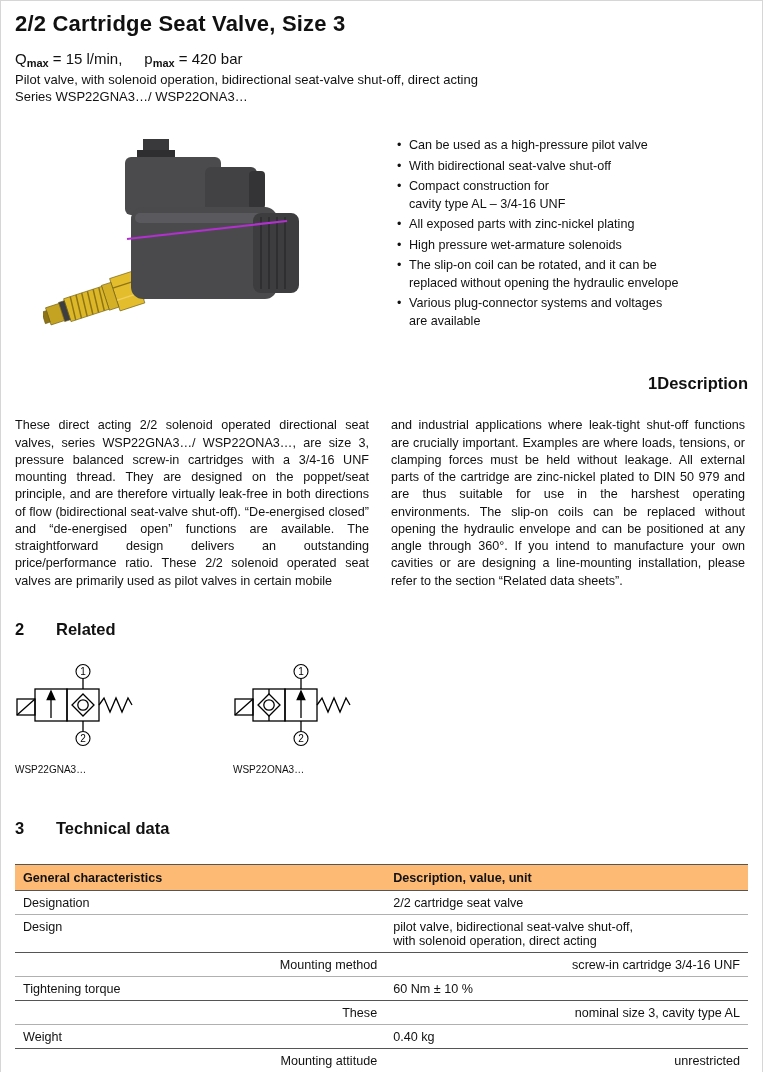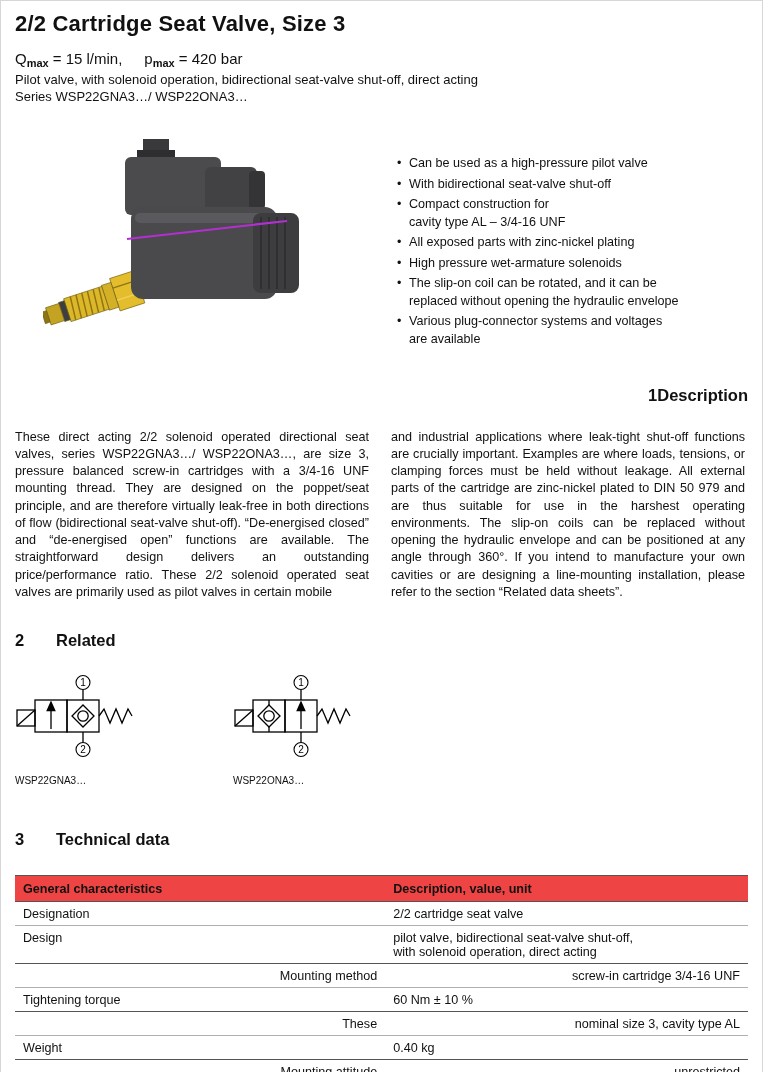--- a/index.html
+++ b/index.html
@@ -45,21 +45,21 @@
   }
   .product-image {
     width: 340px;
     height: 205px;
     margin-left: 28px;
     flex: none;
   }
   .features {
     list-style: none;
     margin-left: 13px;
-    margin-top: 20px;
+    margin-top: 2px;
     width: 360px;
     font-size: 12.6px;
     line-height: 1.42;
   }
   .features li {
     position: relative;
     padding-left: 13px;
     margin-bottom: 2.5px;
   }
   .features li::before {
@@ -114,21 +114,21 @@
   
   .tech-table {
     width: 100%;
     margin-top: 26px;
     border-collapse: collapse;
     font-size: 12.6px;
     border-top: 1px solid #555;
     border-bottom: 1px solid #555;
   }
   .tech-table th {
-    background: #ef4444;
+    background: #fdba74;
     font-weight: bold;
     text-align: left;
     padding: 6px 8px 5px 8px;
     border-bottom: 1px solid #555;
   }
   .tech-table td {
     padding: 5px 8px 4px 8px;
     border-top: 1px solid #b0b0b0;
     vertical-align: top;
     white-space: pre-line;

